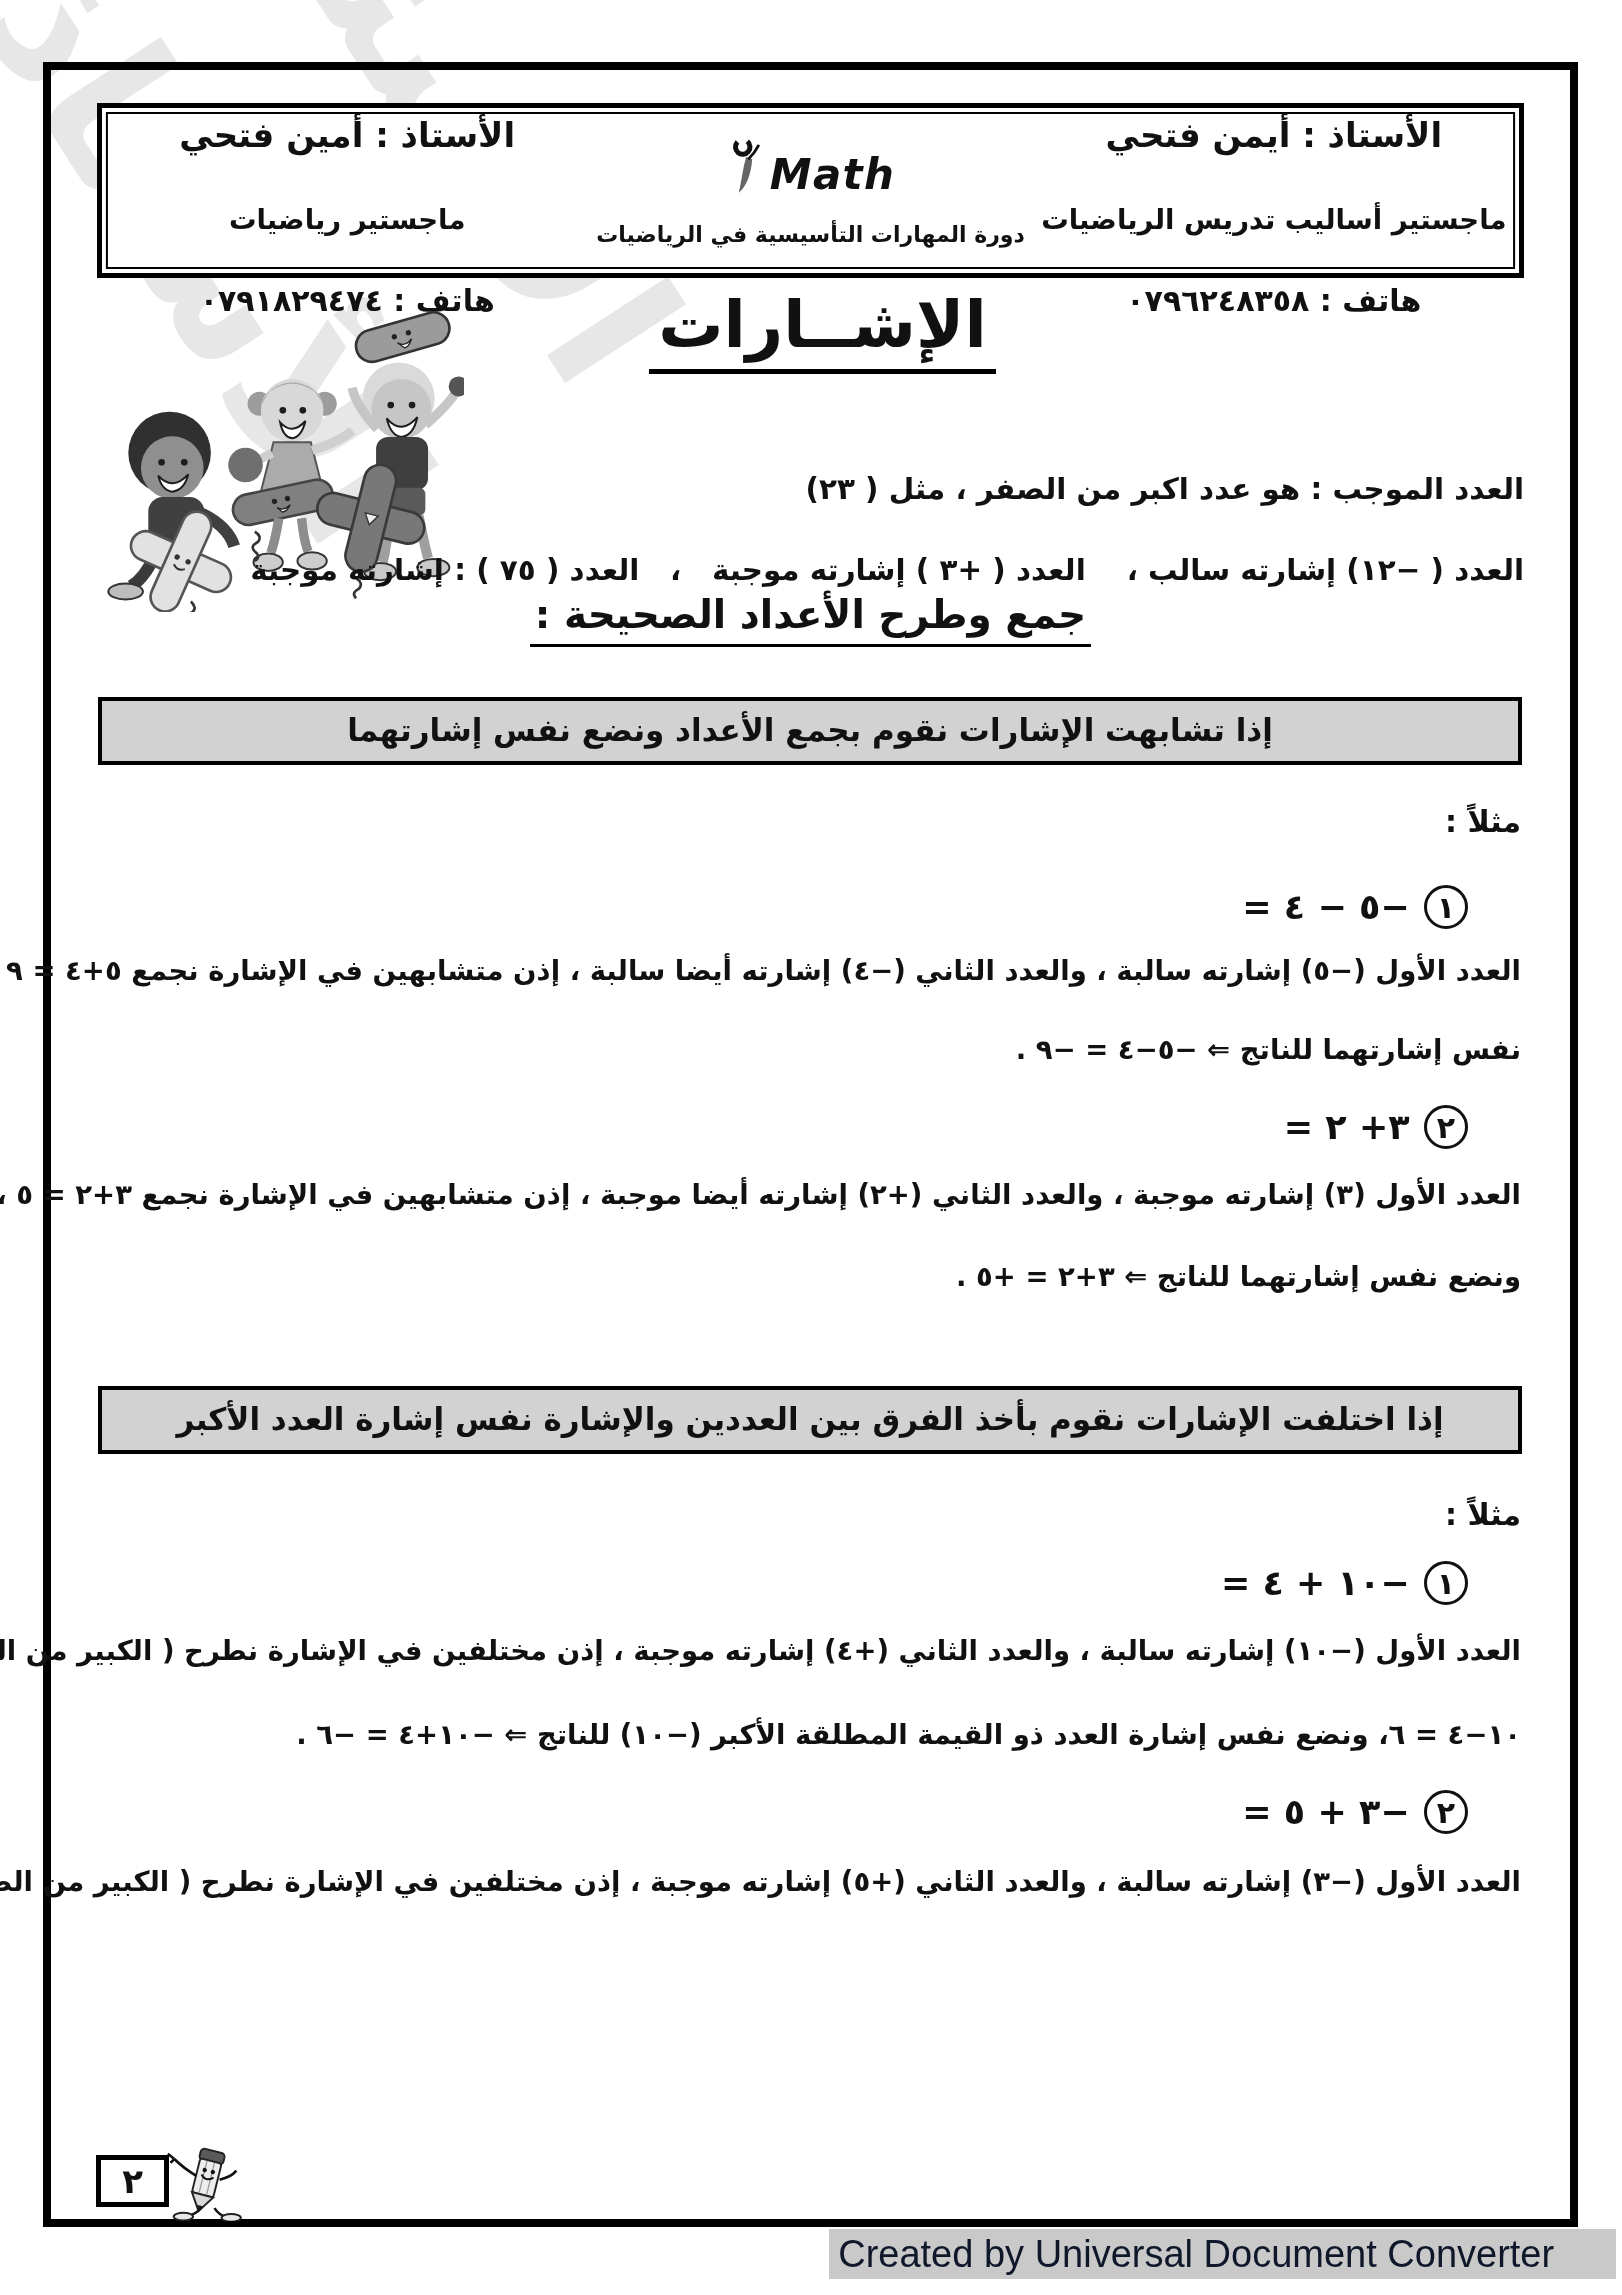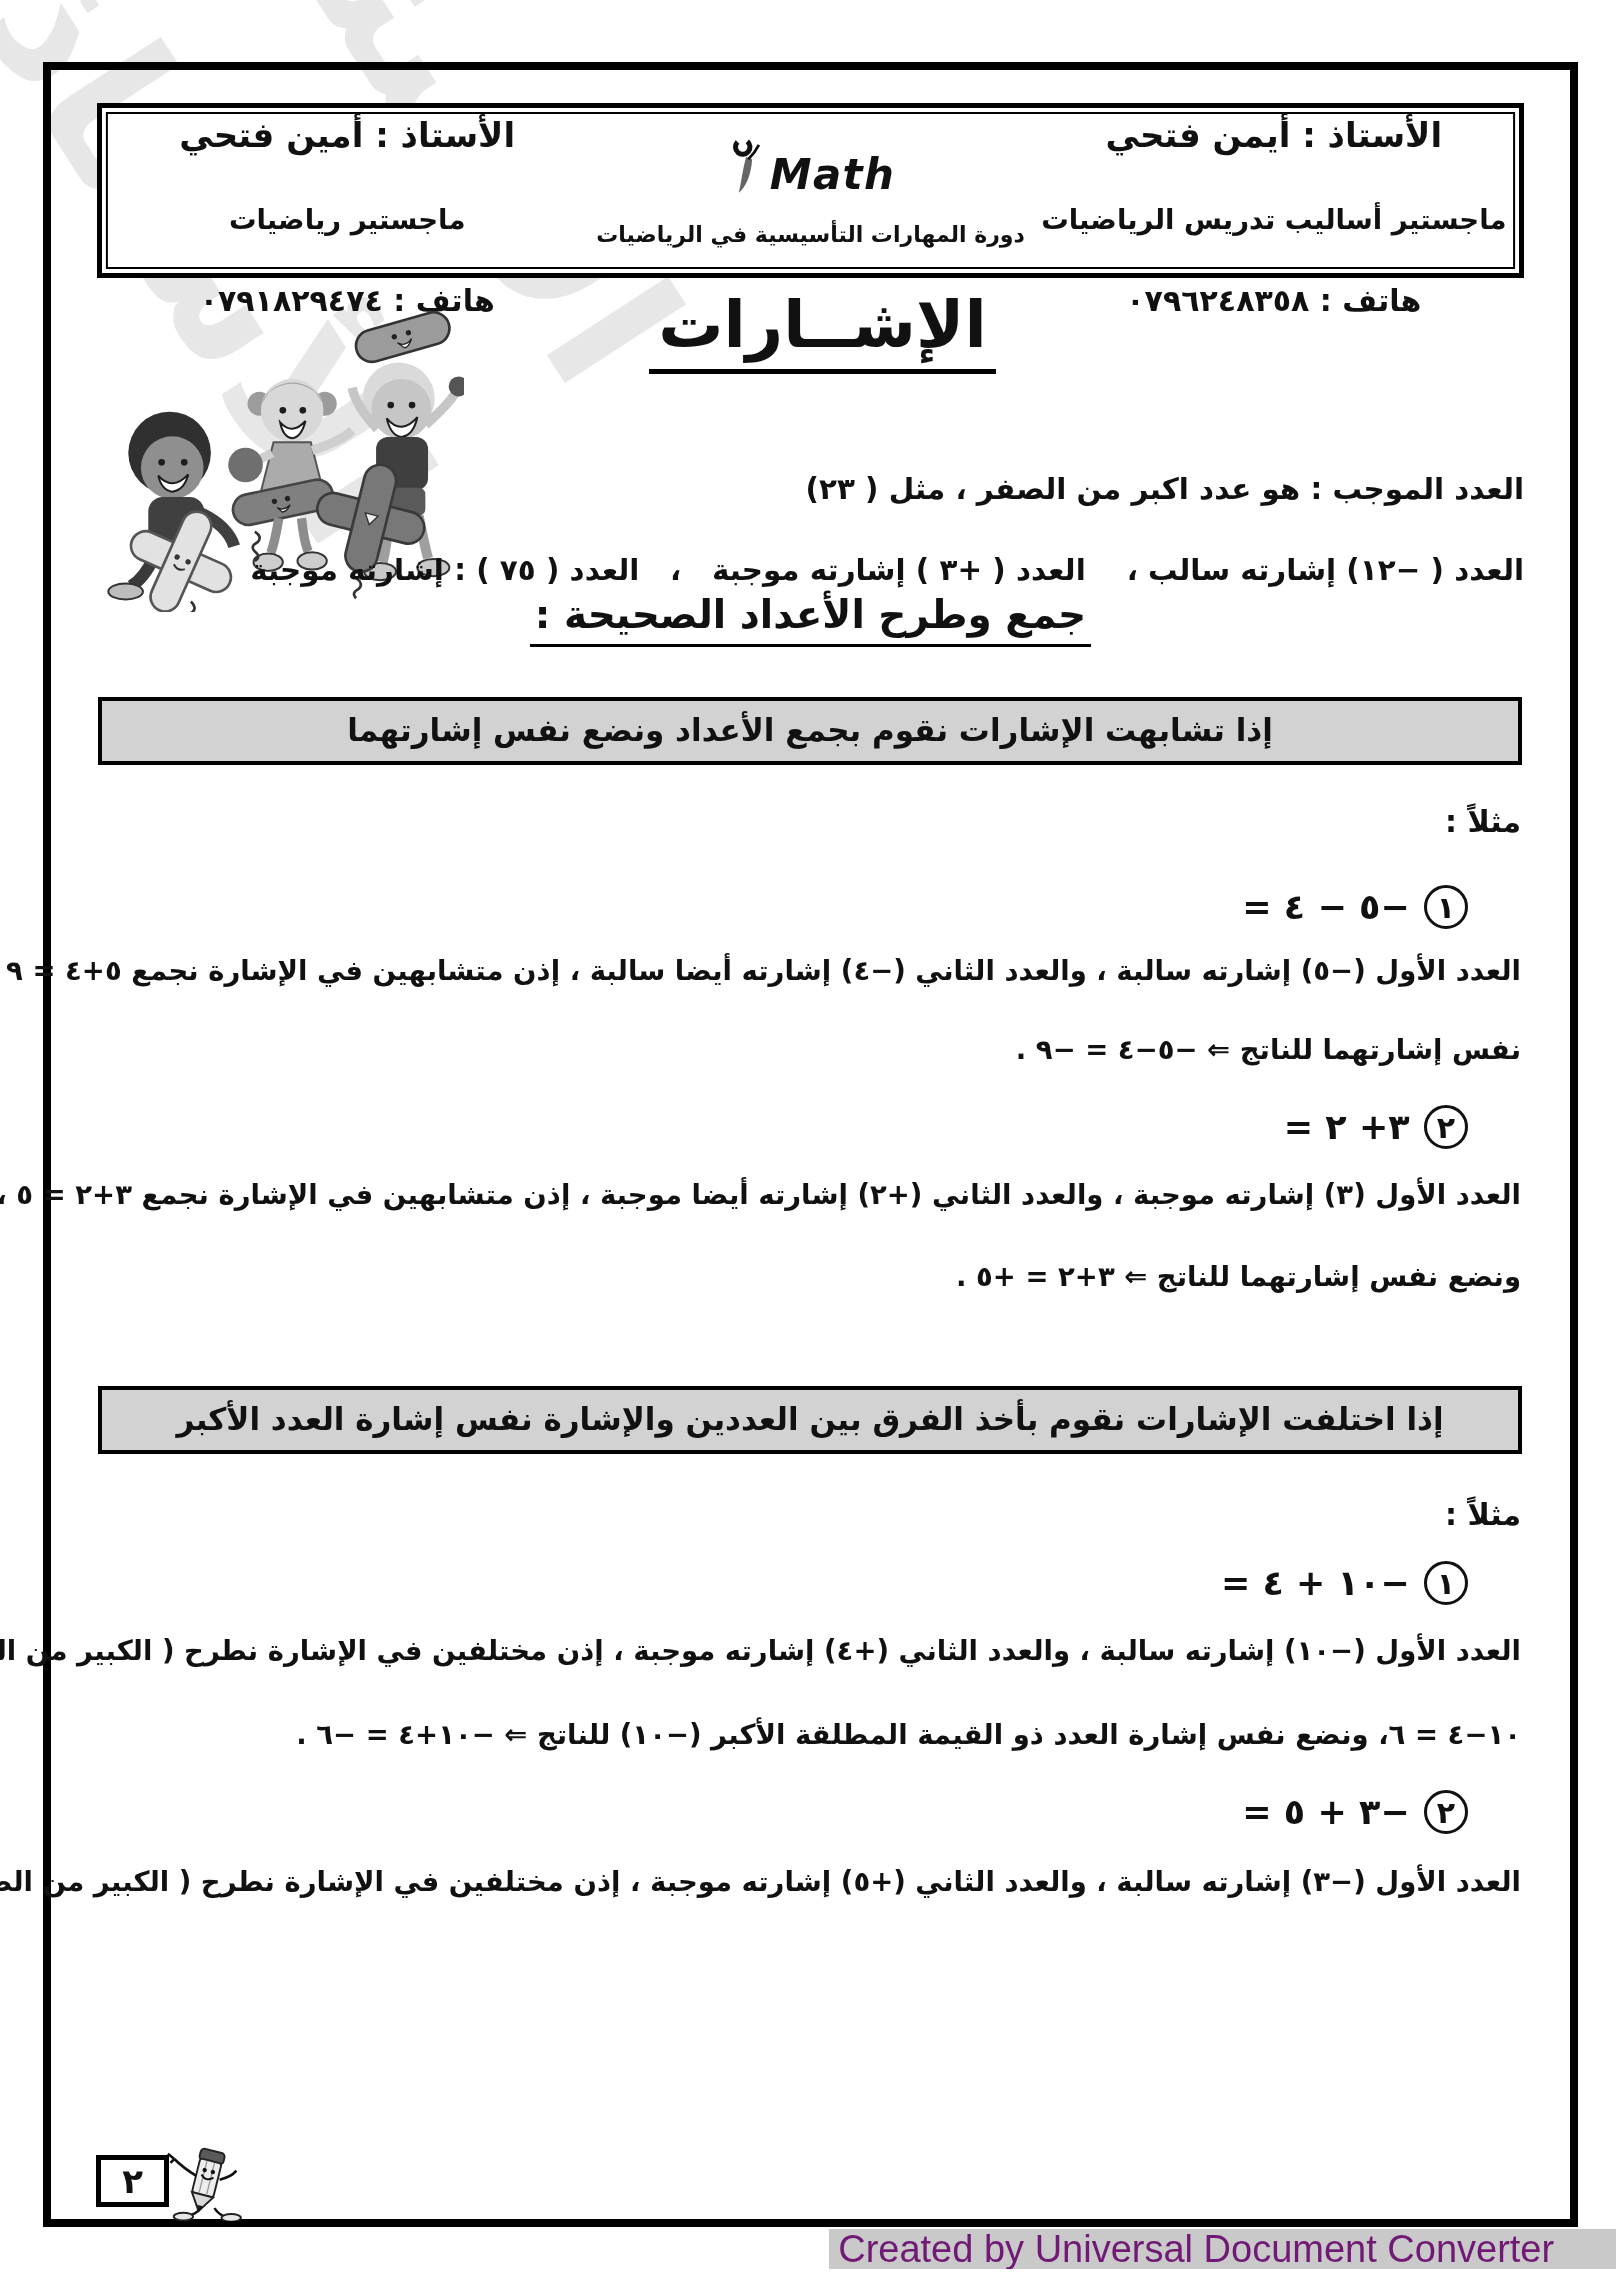--- a/index.html
+++ b/index.html
@@ -65,22 +65,22 @@
   
   .pagenum-box {
     left:97px; top:2155px; width:73px; height:52px;
     border:5.9px solid #000; box-sizing:border-box; background:#fff;
     display:flex; align-items:center; justify-content:center;
     font-size:34px; font-weight:bold;
   }
   .pencil { left:165px; top:2141px; }
   .kids { left:92px; top:298px; }
   .footer-bar {
-    left:830px; right:6.5px; top:2229px; height:40px;
-    background:#c9c9c9; color:#701a75;
+    left:830px; right:6.5px; top:2229px; height:50px;
+    background:#c9c9c9; color:#0f172a;
     font-family:"Liberation Sans", sans-serif; font-size:38px;
     display:flex; align-items:center; padding-left:9.2px;
     direction:ltr; white-space:nowrap; overflow:hidden;
   }
 </style>
 </head>
 <body>
 
 <div class="page">
 

